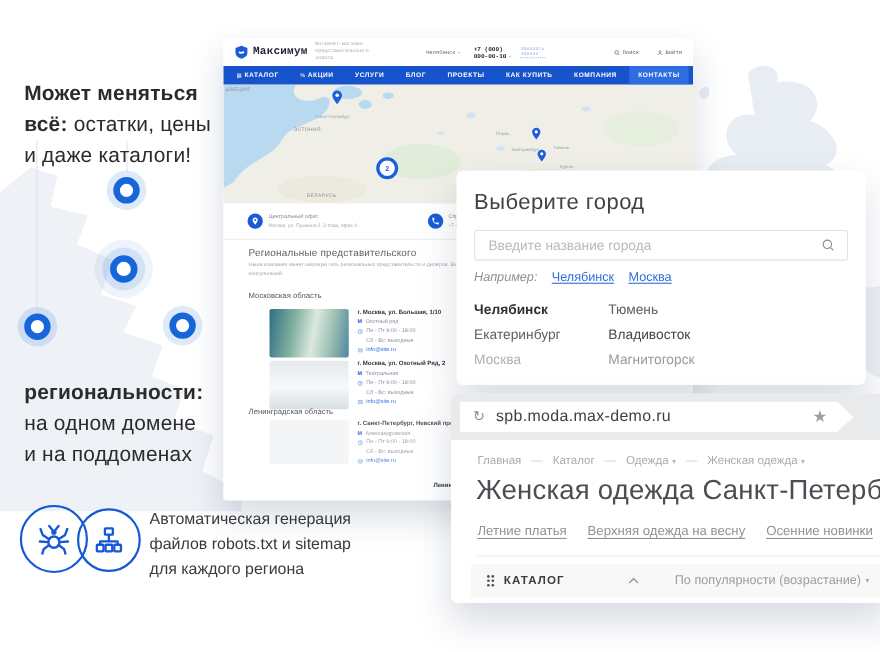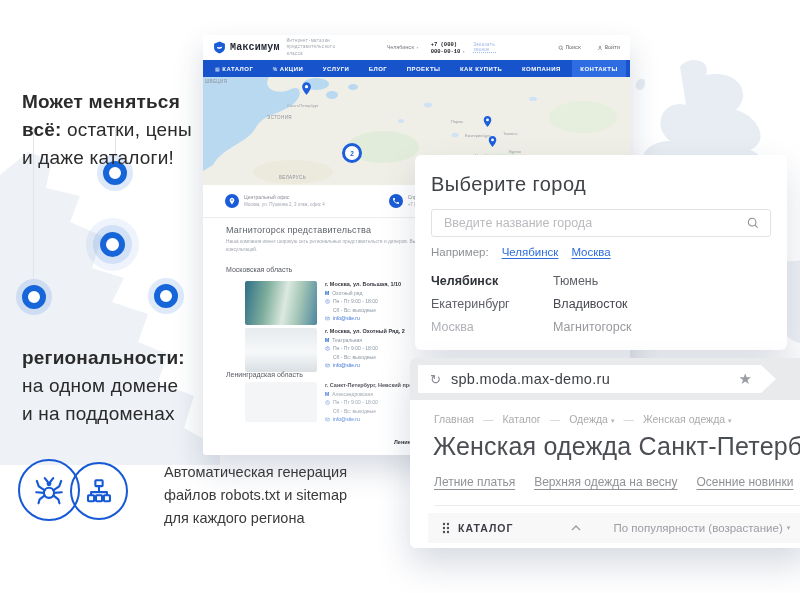--- a/index.html
+++ b/index.html
@@ -78,21 +78,21 @@
   
   .city-modal{position:absolute;left:415px;top:155px;width:372px;height:195px;background:#fff;border-radius:6px;
               box-shadow:0 16px 36px rgba(30,50,90,.15);z-index:3;padding:18px 16px;box-sizing:border-box;}
   .cm-title{font-size:20px;color:#3f4247;letter-spacing:.4px;}
   .cm-search{margin-top:13px;height:28px;border:1px solid #e2e2e4;border-radius:3px;display:flex;
              align-items:center;padding:0 10px;box-sizing:border-box;}
   .cm-search input{border:none;outline:none;flex:1;font-size:12.5px;color:#555;
                    font-family:"Liberation Sans","DejaVu Sans",sans-serif;background:transparent;}
   .cm-search input::placeholder{color:#b8babe;}
   .cm-example{margin-top:9px;display:flex;gap:13px;font-size:11.5px;align-items:center;}
-  .cm-example-label{color:#8e9196;}
+  .cm-example-label{color:#8e9196;font-style:italic;}
   .cm-link{color:#2e6fdb;text-decoration:underline;text-underline-offset:2px;cursor:pointer;}
   .cm-cols{margin-top:12px;display:flex;}
   .cm-col{display:flex;flex-direction:column;}
   .cm-col div{line-height:23px;font-size:12.5px;}
   .col1{width:122px;} .col2{width:126px;} .col3{width:90px;}
   .city-strong{font-weight:700;color:#2f3237;}
   .city-mid{color:#5d6066;} .city-med{color:#44474d;font-weight:500;}
   .city-light{color:#aeb1b6;} .city-lighter{color:#97999e;}
 
   
@@ -137,21 +137,21 @@
   </svg>
 
   <div class="vline" style="left:33px;top:128px;height:152px"></div>
   <div class="vline" style="left:115px;top:128px;height:28px"></div>
 
   <div class="ring" style="left:103px;top:161px;width:12px;height:12px"></div>
   <div class="ring big" style="left:100px;top:232px;width:13px;height:13px"></div>
   <div class="ring" style="left:22px;top:285px;width:12px;height:12px"></div>
   <div class="ring" style="left:154px;top:284px;width:12px;height:12px"></div>
 
-  <div class="feature f-big" style="left:22px;top:88px">
+  <div class="feature f-big" style="left:22px;top:72px">
     <div><b>Может меняться</b></div>
     <div><b>всё:</b>
       <span>остатки, цены</span></div>
     <div>и даже каталоги!</div>
   </div>
 
   <div class="feature f-big" style="left:22px;top:344px">
     <div><b>региональности:</b></div>
     <div>на одном домене</div>
     <div>и на поддоменах</div>
@@ -172,21 +172,21 @@
     <span>
       <svg viewBox="0 0 24 24" width="28" height="28" fill="none" stroke="#1659d6" stroke-width="1.8" stroke-linejoin="round">
         <rect x="8.9" y="2.8" width="6.2" height="5" rx="0.6"></rect>
         <path d="M12 7.8v5.2 M5.2 15.4v-2.4h13.6v2.4"></path>
         <rect x="2.6" y="15.6" width="5.2" height="5.2" rx="0.6"></rect>
         <rect x="9.4" y="15.6" width="5.2" height="5.2" rx="0.6"></rect>
         <rect x="16.2" y="15.6" width="5.2" height="5.2" rx="0.6"></rect>
       </svg>
     </span>
   </div>
-  <div class="feature f-small" style="left:164px;top:461px">
+  <div class="feature f-small" style="left:136px;top:461px">
     <div>Автоматическая генерация</div>
     <div>файлов robots.txt и sitemap</div>
     <div>для каждого региона</div>
   </div>
 
   <div class="site-card">
     <div class="site-header">
       <span>
         <svg viewBox="0 0 24 24" width="13" height="13">
             <path fill="#1a5cd8" d="M12 1 22 5v8c0 5-4 8-10 10C6 21 2 18 2 13V5z"></path>
@@ -313,21 +313,21 @@
               <path fill="#fff" d="M6.62 10.79c1.44 2.83 3.76 5.14 6.59 6.59l2.2-2.2c.27-.27.67-.36 1.02-.24 1.12.37 2.33.57 3.57.57.55 0 1 .45 1 1V20c0 .55-.45 1-1 1-9.39 0-17-7.61-17-17 0-.55.45-1 1-1h3.5c.55 0 1 .45 1 1 0 1.25.2 2.45.57 3.57.11.35.03.74-.25 1.02l-2.2 2.2z"></path>
             </svg>
         </span>
         <span>
           <div class="c-label">Справочная служба</div>
           <div class="c-value">+7 (000) 000-00-10</div>
         </span>
       </div>
     </div>
 
-    <div class="reg-title">Магнитогорск представительства</div>
+    <div class="reg-title">Региональные представительского</div>
     <div class="reg-desc" style="top:204px">Наша компания имеет широкую сеть региональных представительств и дилеров. Вы мо</div>
     <div class="reg-desc" style="top:212px">консультаций.</div>
 
     <div class="reg-region" style="top:231px">Московская область</div>
 
     <div class="shop-photo ph1" style="top:246px"></div>
     <div class="shop-text" style="top:246px">
       <div class="shop-addr">г. Москва, ул. Большая, 1/10</div>
       <div class="meta">
           <span class="metro-m">М</span>

